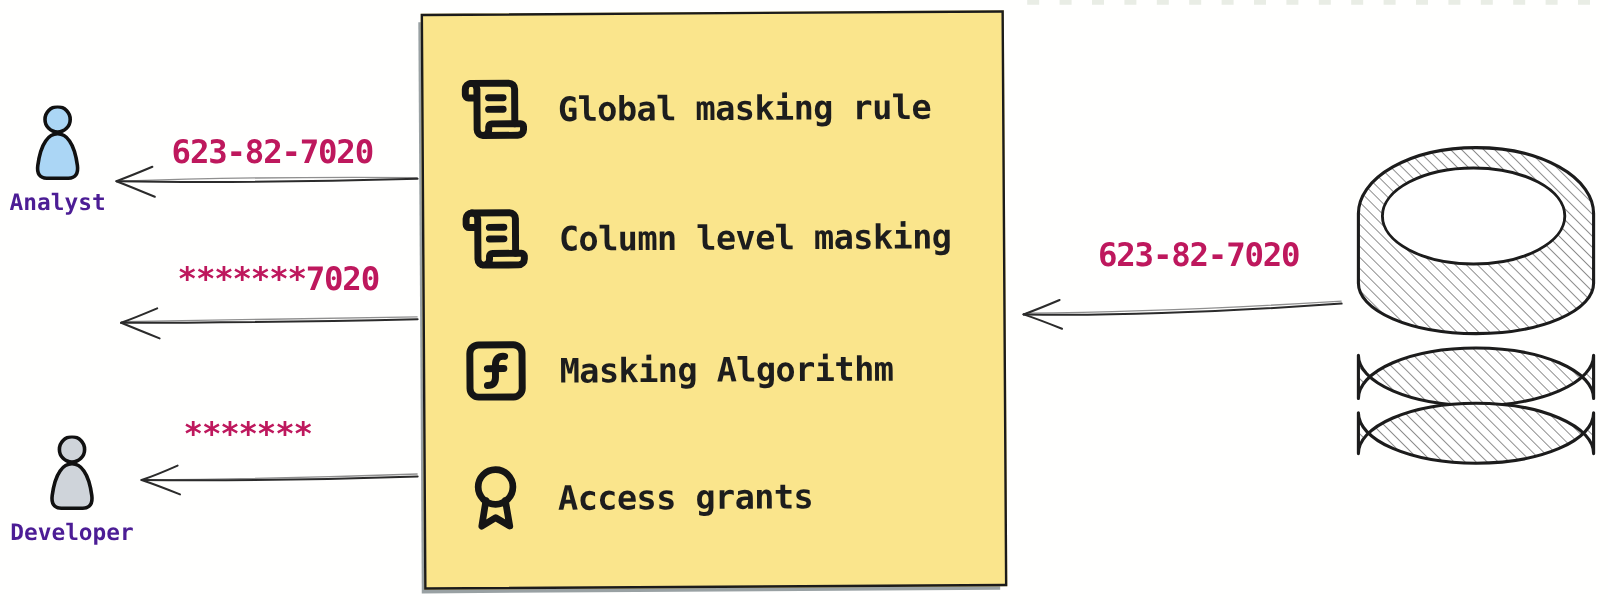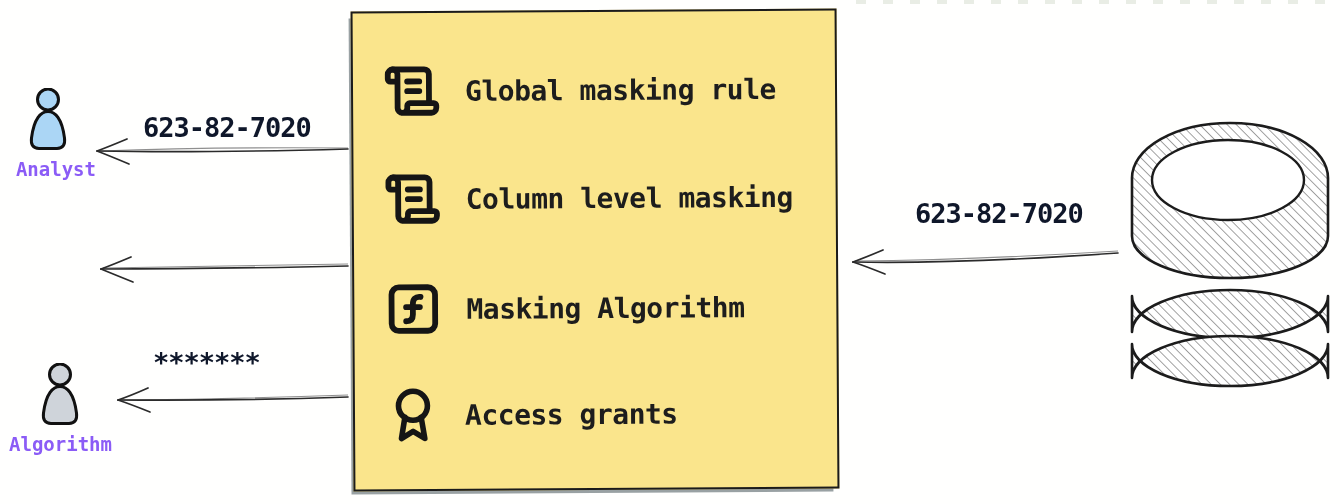--- a/index.html
+++ b/index.html
@@ -18,25 +18,25 @@
   .box-row{
     position:absolute;left:30px;display:flex;align-items:center;gap:24px;height:60px;
   }
   .box-row .row-icon{flex:0 0 auto;}
   .row-label{
     font-size:28px;font-weight:700;color:#1d1d1d;white-space:nowrap;letter-spacing:-0.5px;
   }
   
   .persona{position:absolute;}
   .persona-label{
-    margin-top:4px;text-align:right;font-size:19px;font-weight:700;color:#8b5cf6;
+    margin-top:4px;text-align:center;font-size:19px;font-weight:700;color:#4c1d95;
   }
   
   .flow-value{
-    position:absolute;font-size:27px;font-weight:700;color:#0f172a;white-space:nowrap;letter-spacing:-1px;
+    position:absolute;font-size:27px;font-weight:700;color:#be185d;white-space:nowrap;letter-spacing:-1px;
   }
   
   .layer{position:absolute;left:0;top:0;}
 </style>
 </head>
 <body>
 
 <div id="canvas">
 
   <svg class="layer" width="1340" height="504">
@@ -68,38 +68,39 @@
 
     <g>
       <path d="M1118,251 Q970,260 855,261" stroke="#8f8f8f" stroke-width="1.1" fill="none"></path>
       <path d="M1118,253 Q960,264 853,262" stroke="#2b2b2b" stroke-width="1.7" fill="none" stroke-linecap="round"></path>
       <path d="M883,250 Q864,258 853,262" stroke="#2b2b2b" stroke-width="1.7" fill="none" stroke-linecap="round"></path>
       <path d="M885,274 Q865,266 853,262" stroke="#2b2b2b" stroke-width="1.7" fill="none" stroke-linecap="round"></path>
     </g>
   </svg>
 
   <div class="flow-value" style="left:143px;top:112px;">623-82-7020</div>
+  <div class="flow-value" style="left:148px;top:218px;">*******7020</div>
   <div class="flow-value" style="left:153px;top:347px;">*******</div>
   <div class="flow-value" style="left:915px;top:198px;">623-82-7020</div>
 
   <div class="persona" style="left:0px;top:88px;width:96px;">
     <svg width="48" height="66" viewBox="0 0 48 66" style="margin-left:24px;display:block;">
       <circle cx="24" cy="11.5" r="10.5" stroke="#111" stroke-width="3" fill="#ABD6F5"></circle>
       <path d="M24 23.5 C 17 23.5 10 30.5 7.5 50 C 6.6 56.5 9 60.5 15 60.5 L 33 60.5 C 39 60.5 41.4 56.5 40.5 50 C 38 30.5 31 23.5 24 23.5 Z" stroke="#111" stroke-width="3" stroke-linejoin="round" fill="#ABD6F5"></path>
     </svg>
     <div class="persona-label">Analyst</div>
   </div>
 
 
   <div class="persona" style="left:8px;top:363px;width:104px;">
     <svg width="48" height="66" viewBox="0 0 48 66" style="margin-left:28px;display:block;">
       <circle cx="24" cy="11.5" r="10.5" stroke="#111" stroke-width="3" fill="#CFD4DA"></circle>
       <path d="M24 23.5 C 17 23.5 10 30.5 7.5 50 C 6.6 56.5 9 60.5 15 60.5 L 33 60.5 C 39 60.5 41.4 56.5 40.5 50 C 38 30.5 31 23.5 24 23.5 Z" stroke="#111" stroke-width="3" stroke-linejoin="round" fill="#CFD4DA"></path>
     </svg>
-    <div class="persona-label">Algorithm</div>
+    <div class="persona-label">Developer</div>
   </div>
 
   <div class="masking-box">
 
     <div class="box-row" style="top:48px;">
       <svg class="row-icon" width="58" height="58" viewBox="0 0 24 24" fill="none" stroke="#151515" stroke-width="2.4" stroke-linecap="round" stroke-linejoin="round">
         <path d="M15 12h-5"></path>
           <path d="M15 8h-5"></path>
           <path d="M19 17V5a2 2 0 0 0-2-2H4"></path>
         <path d="M8 21h12a2 2 0 0 0 2-2v-1a1 1 0 0 0-1-1H11a1 1 0 0 0-1 1v1a2 2 0 1 1-4 0V5a2 2 0 1 0-4 0v2a1 1 0 0 0 1 1h3"></path>

